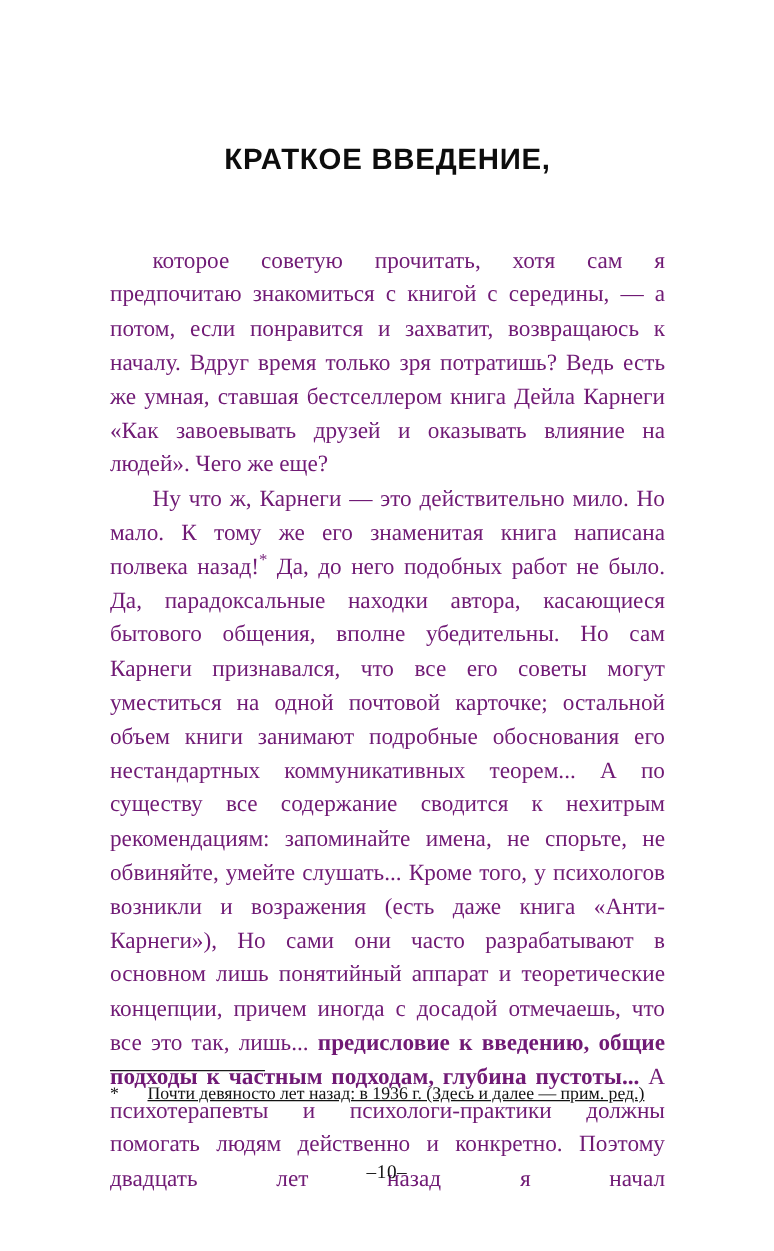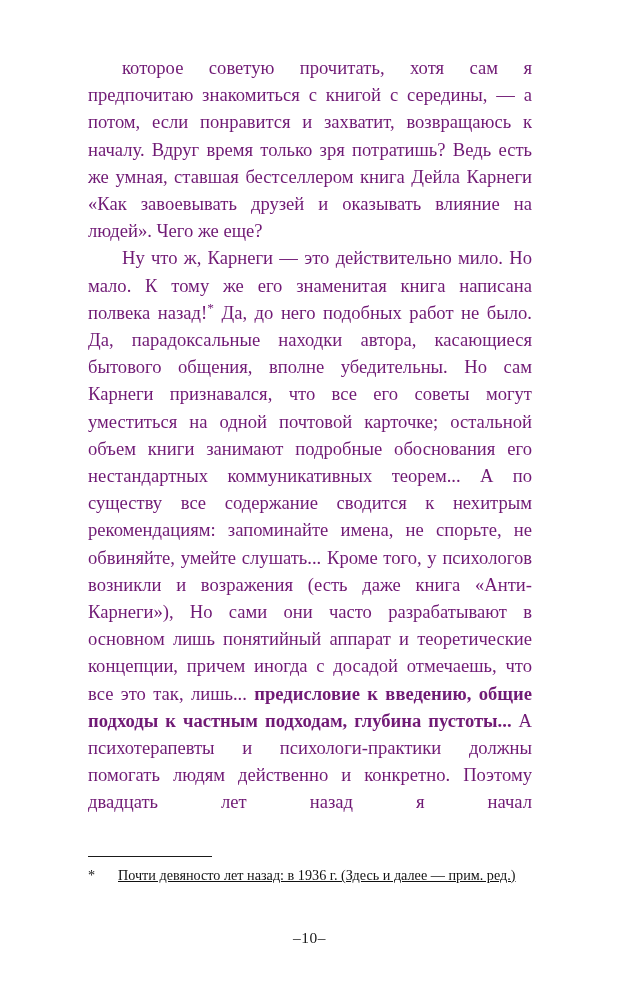--- a/index.html
+++ b/index.html
@@ -105,20 +105,21 @@
     color: #141414;
   }
 </style>
 </head>
 <body>
 
 <div class="page">
 
   <div class="content">
 
+    <h1 class="chapter-title">КРАТКОЕ ВВЕДЕНИЕ,</h1>
 
     <div class="body-text">
       <p>которое советую прочитать, хотя сам я предпочитаю знакомиться с книгой с середины, — а потом, если понравится и захватит, возвращаюсь к началу. Вдруг время только зря потратишь? Ведь есть же умная, ставшая бестселлером книга Дейла Карнеги «Как завоевывать друзей и оказывать влияние на людей». Чего же еще?</p>
 
       <p class="last-justify"><span>Ну что ж, Карнеги — это действительно мило. Но мало. К тому же его знаменитая книга написана полвека назад!</span><sup class="fn-mark">*</sup><span> Да, до него подобных работ не было. Да, парадоксальные находки автора, касающиеся бытового общения, вполне убедительны. Но сам Карнеги признавался, что все его советы могут уместиться на одной почтовой карточке; остальной объем книги занимают подробные обоснования его нестандартных коммуникативных теорем... А по существу все содержание сводится к нехитрым рекомендациям: запоминайте имена, не спорьте, не обвиняйте, умейте слушать... Кроме того, у психологов возникли и возражения (есть даже книга «Анти-Карнеги»), Но сами они часто разрабатывают в основном лишь понятийный аппарат и теоретические концепции, причем иногда с досадой отмечаешь, что все это так, лишь... </span><b class="bold-run">предисловие к введению, общие подходы к частным подходам, глубина пустоты...</b><span> А психотерапевты и психологи-практики должны помогать людям действенно и конкретно. Поэтому двадцать лет назад я начал</span></p>
     </div>
 
   </div>
 
   <div class="footnote-area">

